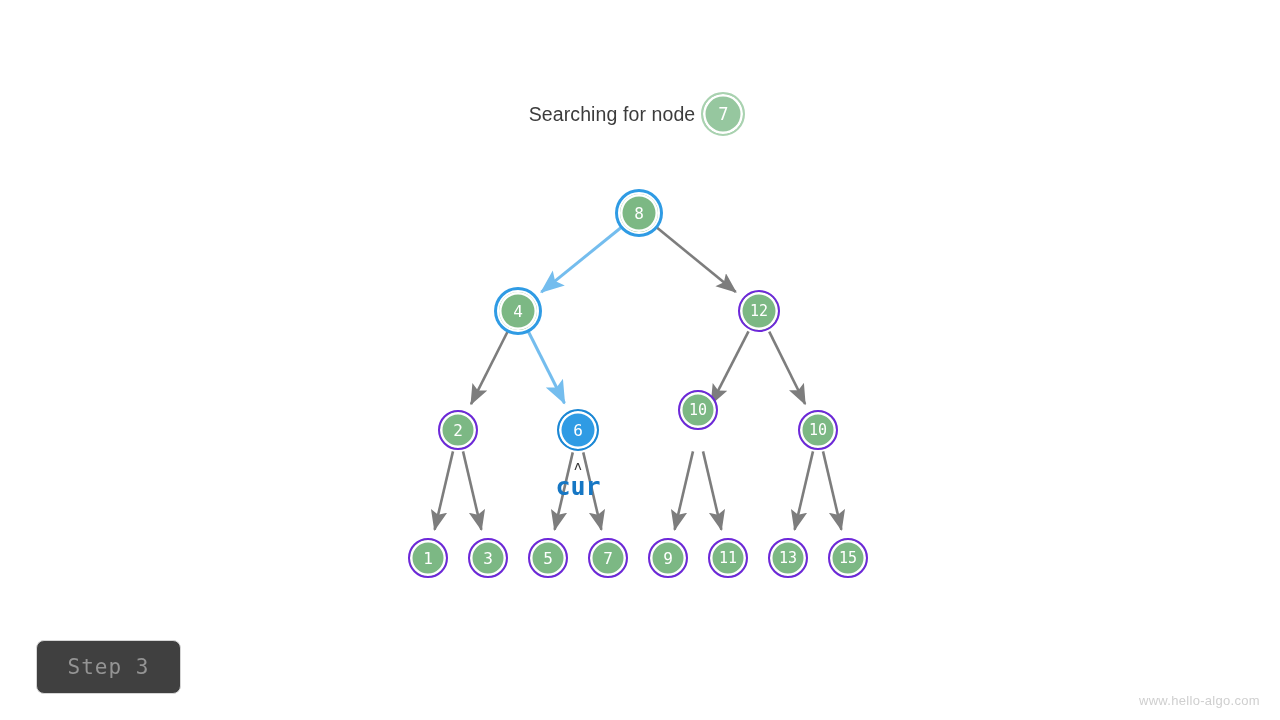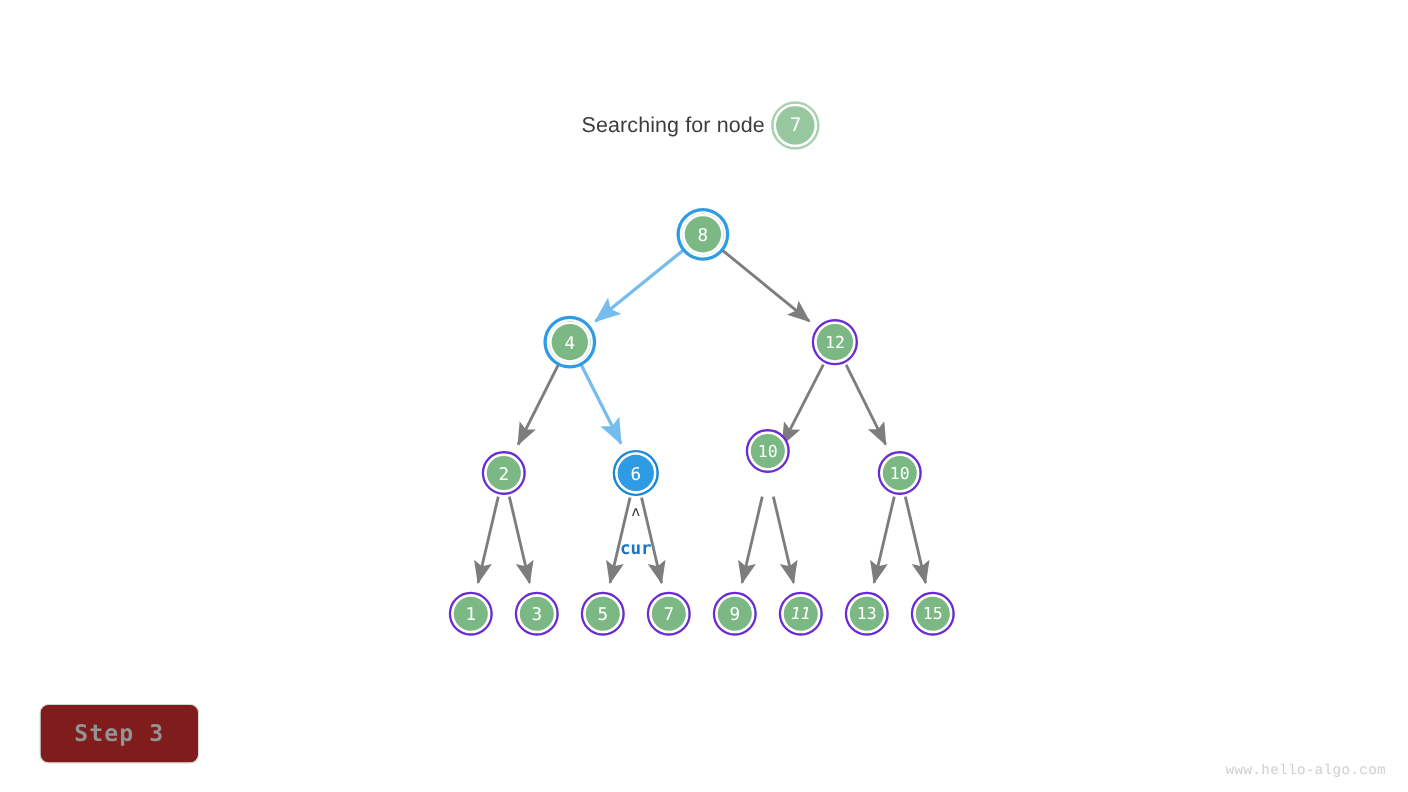--- a/index.html
+++ b/index.html
@@ -102,53 +102,53 @@
   #cur-caret {
     font-family: "DejaVu Sans Mono", monospace;
     font-size: 13px;
     color: #3a3a3a;
     line-height: 12px;
     height: 12px;
   }
   #cur-label {
     font-family: "DejaVu Sans Mono", monospace;
     font-weight: bold;
-    font-size: 16px;
+    font-size: 25px;
     color: #1677c4;
     line-height: 22px;
-    margin-top: 16px;
+    margin-top: 4px;
   }
 
   
   #step-badge {
     position: absolute;
     left: 36px;
     top: 640px;
     width: 145px;
     height: 54px;
     border: 1px solid #d6d6d6;
     border-radius: 8px;
-    background: #7f1d1d;
-    display: flex;
-    align-items: center;
-    justify-content: center;
-    font-family: "DejaVu Sans Mono", monospace;
-    font-weight: bold;
+    background: #404040;
+    display: flex;
+    align-items: center;
+    justify-content: center;
+    font-family: "DejaVu Sans Mono", monospace;
+    font-weight: normal;
     font-size: 21px;
     color: #949494;
     letter-spacing: 1px;
     box-sizing: border-box;
   }
 
   
   #watermark {
     position: absolute;
     right: 20px;
     bottom: 12px;
-    font-family: Liberation Mono, monospace;
+    font-family: Liberation Sans, sans-serif;
     font-size: 13px;
     color: #cfcfcf;
     letter-spacing: 0.3px;
   }
 </style>
 </head>
 <body>
 
 <div id="title-bar">
   <span class="title-text">Searching for node</span>
@@ -212,21 +212,21 @@
       </div>
       <div class="tnode green" style="left: 528px; top: 538px; width: 40px; height: 40px; font-size: 16px;">
         <span>5</span>
       </div>
       <div class="tnode green" style="left: 588px; top: 538px; width: 40px; height: 40px; font-size: 16px;">
         <span>7</span>
       </div>
       <div class="tnode green" style="left: 648px; top: 538px; width: 40px; height: 40px; font-size: 16px;">
         <span>9</span>
       </div>
-      <div class="tnode green" style="left: 708px; top: 538px; width: 40px; height: 40px; font-size: 15px; font-style: italic;">
+      <div class="tnode green" style="left: 708px; top: 538px; width: 40px; height: 40px; font-size: 15px;">
         <span>11</span>
       </div>
       <div class="tnode green" style="left: 768px; top: 538px; width: 40px; height: 40px; font-size: 15px;">
         <span>13</span>
       </div>
       <div class="tnode green" style="left: 828px; top: 538px; width: 40px; height: 40px; font-size: 15px; align-items: center;">
         <span>15</span>
       </div>
     </div>
 

